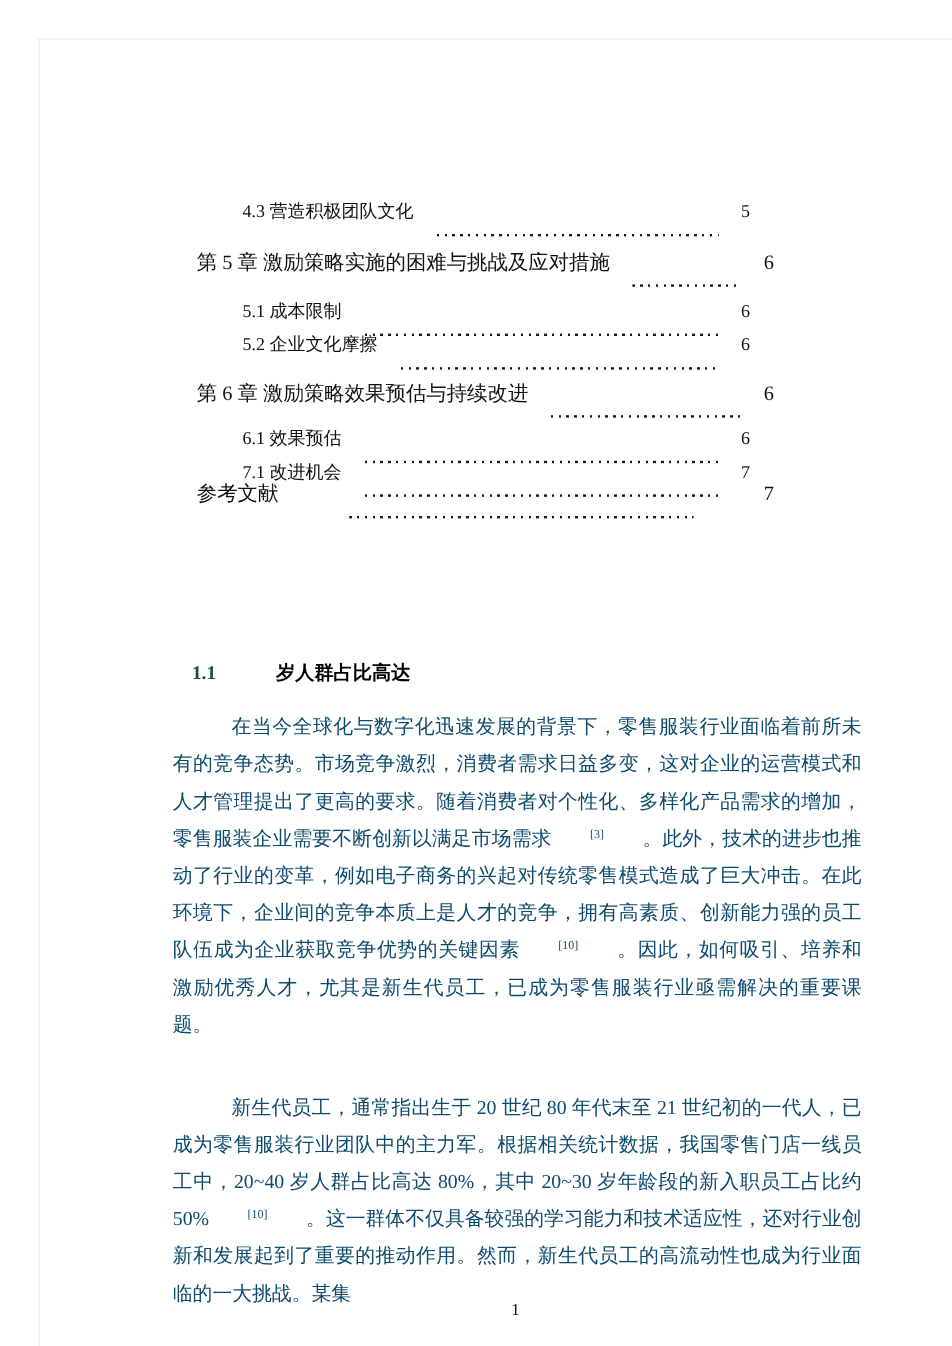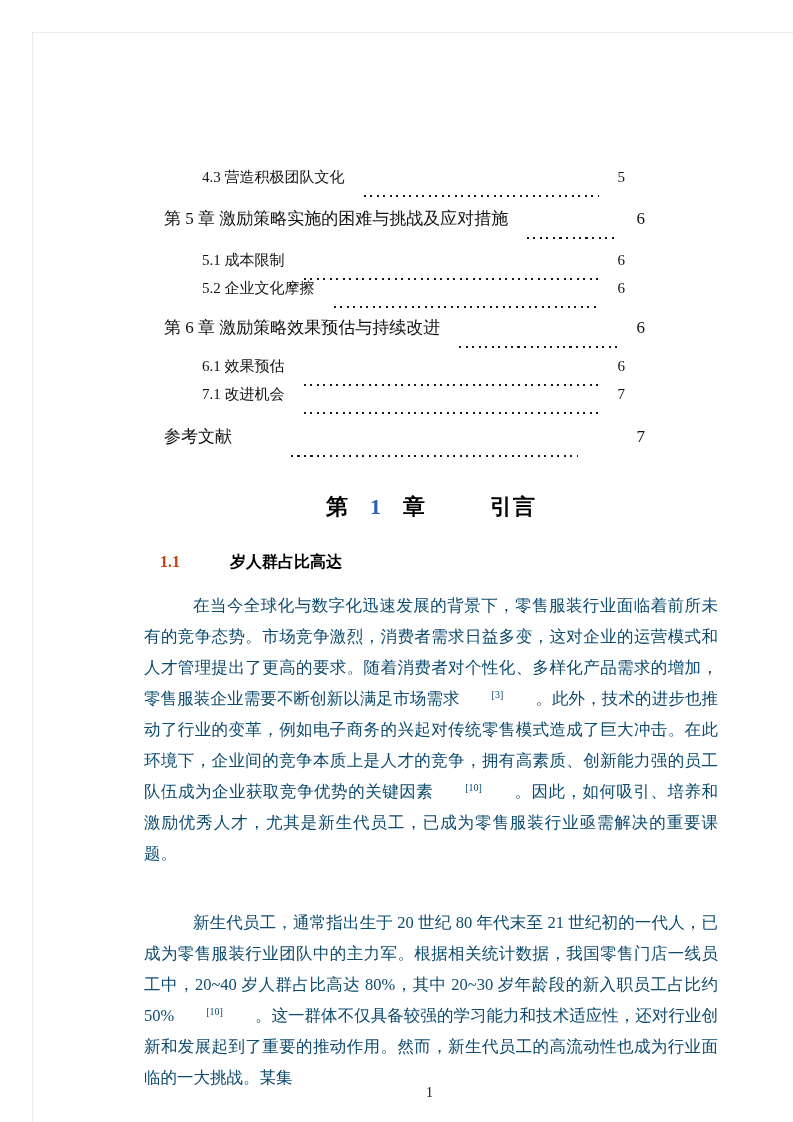--- a/index.html
+++ b/index.html
@@ -37,21 +37,21 @@
   .toc-row.l1 .toc-dots::after { bottom: 8px; }
   .toc-page { flex: 0 0 auto; }
 
   #toc-row-0 { top: 102px; }
   #toc-row-1 { top: 142px; align-items: flex-end; }
   #toc-row-2 { top: 185px; }
   #toc-row-3 { top: 213px; }
   #toc-row-4 { top: 251px; }
   #toc-row-5 { top: 291px; }
   #toc-row-6 { top: 319px; }
-  #toc-row-7 { top: 360px; gap: 40px; }
+  #toc-row-7 { top: 335px; gap: 40px; }
 
   
   .chapter-title {
     position: absolute;
     left: 95px; width: 606px; top: 433px;
     text-align: center;
     font-family: "Liberation Sans", "DejaVu Sans", sans-serif;
     font-weight: bold;
     font-size: 22px; line-height: 28px;
     color: #000;
@@ -68,21 +68,21 @@
   .section-heading {
     position: absolute;
     left: 95px; width: 606px;
     font-family: "Liberation Sans", "DejaVu Sans", sans-serif;
     font-weight: bold;
     font-size: 16px; line-height: 22px;
     color: #000;
   }
   .section-heading .num {
     font-family: "Liberation Serif", "DejaVu Serif", serif;
-    color: #c2410c;
+    color: #14532d;
     margin-right: 18px;
   }
   #section-heading-1 { top: 502px; }
   #section-heading-2 { top: 820px; }
 
   
   .body-para {
     position: absolute;
     left: 95px; width: 606px;
     font-size: 16.5px;
@@ -147,21 +147,20 @@
     <span class="toc-label">7.1 改进机会</span>
     <span class="toc-dots"></span>
     <span class="toc-page">7</span>
   </div>
   <div class="toc-row l1" id="toc-row-7">
     <span class="toc-label">参考文献</span>
     <span class="toc-dots"></span>
     <span class="toc-page">7</span>
   </div>
 
-  <h1 class="chapter-title"><span>第</span><span class="num">1</span><span>章</span><span class="gap"></span><span>引言</span></h1>
 
   <h2 class="section-heading" id="section-heading-1"><span class="num">1.1</span><span>岁人群占比高达</span></h2>
 
   <p class="body-para" id="para-1"><span>在当今全球化与数字化迅速发展的背景下，零售服装行业面临着前所未有的竞争态势。市场竞争激烈，消费者需求日益多变，这对企业的运营模式和人才管理提出了更高的要求。随着消费者对个性化、多样化产品需求的增加，零售服装企业需要不断创新以满足市场需求</span><sup class="ref">[3]</sup><span>。此外，技术的进步也推动了行业的变革，例如电子商务的兴起对传统零售模式造成了巨大冲击。在此环境下，企业间的竞争本质上是人才的竞争，拥有高素质、创新能力强的员工队伍成为企业获取竞争优势的关键因素</span><sup class="ref">[10]</sup><span>。因此，如何吸引、培养和激励优秀人才，尤其是新生代员工，已成为零售服装行业亟需解决的重要课题。</span></p>
 
 
   <p class="body-para" id="para-2"><span>新生代员工，通常指出生于 20 世纪 80 年代末至 21 世纪初的一代人，已成为零售服装行业团队中的主力军。根据相关统计数据，我国零售门店一线员工中，20~40 岁人群占比高达 80%，其中 20~30 岁年龄段的新入职员工占比约 50%</span><sup class="ref">[10]</sup><span>。这一群体不仅具备较强的学习能力和技术适应性，还对行业创新和发展起到了重要的推动作用。然而，新生代员工的高流动性也成为行业面临的一大挑战。某集</span></p>
 
   <div class="page-number">1</div>
 

